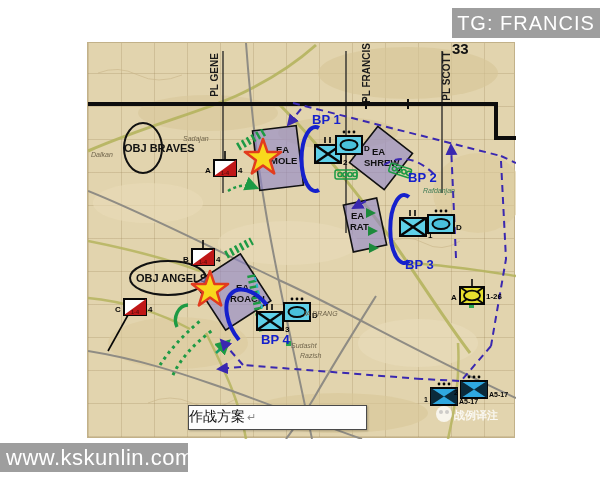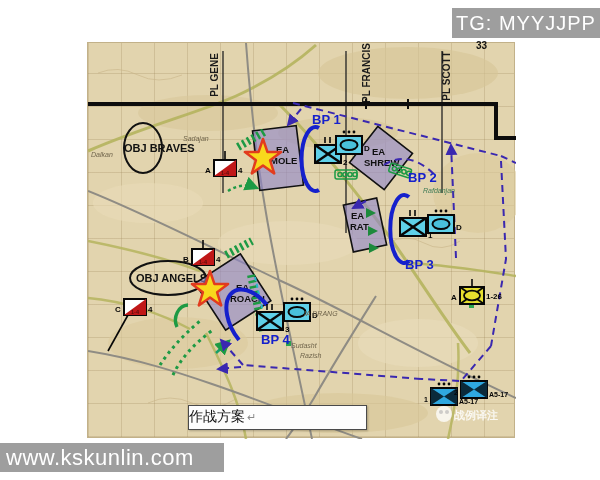--- a/index.html
+++ b/index.html
@@ -1,54 +1,54 @@
 <!DOCTYPE html>
 <html><head>
 <meta charset="utf-8">
 <style>
   html,body{margin:0;padding:0;background:#ffffff;}
   .stage{position:relative;width:600px;height:480px;background:#ffffff;overflow:hidden;
          font-family:"Liberation Sans",sans-serif;}
   .tg-badge{position:absolute;left:452px;top:8px;width:148px;height:30px;background:#9e9e9e;
             color:#ffffff;font-size:20px;line-height:30px;text-align:center;letter-spacing:1px;}
-  .page-number{position:absolute;left:476px;top:40px;width:30px;color:#111;font-weight:bold;
-               font-size:10px;z-index:5;}
+  .page-number{position:absolute;left:452px;top:40px;width:30px;color:#111;font-weight:bold;
+               font-size:15px;z-index:5;}
   .map-wrap{position:absolute;left:87px;top:42px;width:428px;height:396px;
             background-color:#e2d4ae;
             background-image:
               repeating-linear-gradient(0deg, rgba(140,115,70,.22) 0 1px, transparent 1px 33px),
               repeating-linear-gradient(90deg, rgba(140,115,70,.22) 0 1px, transparent 1px 33px);
             border:1px solid #c2b189;box-sizing:border-box;}
   .map-wrap svg{position:absolute;left:0;top:0;}
   .caption-box{position:absolute;left:188px;top:405px;width:177px;height:23px;background:#fdfdfd;
                border:1px solid #4a4a4a;box-shadow:1px 1px 2px rgba(0,0,0,.25);
                text-align:left;font-family:"Liberation Serif",serif;font-size:14px;color:#111;
                line-height:22px;z-index:6;}
   .caption-box .ret{color:#8a8a8a;font-size:11px;margin-left:2px;}
-  .watermark-bar{position:absolute;left:0;top:443px;width:224px;height:29px;background:#9e9e9e;
+  .watermark-bar{position:absolute;left:0;top:443px;width:188px;height:29px;background:#9e9e9e;
                  color:#ffffff;font-size:22px;line-height:29px;padding-left:6px;box-sizing:border-box;
                  letter-spacing:.5px;}
   text{font-family:"Liberation Sans",sans-serif;}
   .pl-label{font-size:10px;font-weight:bold;fill:#1a1a1a;}
   .obj-label{font-size:11px;font-weight:bold;fill:#111;}
   .ea-label{font-size:9.5px;font-weight:bold;fill:#101010;}
   .bp-label{font-size:13px;font-weight:bold;fill:#1520cc;}
   .unit-label{font-size:8px;font-weight:bold;fill:#050505;}
   .tf-label{font-size:7px;font-weight:bold;fill:#050505;}
   .place-label{font-size:7px;font-style:italic;fill:#70654c;}
   .place-label.green{fill:#3e7a55;}
   .guidon-inner{font-size:5.5px;font-weight:bold;fill:#5a0d0d;}
   .logo-text{font-size:11px;font-weight:bold;fill:#ffffff;opacity:.92;}
 </style>
 </head>
 <body>
 
 <div class="stage">
 
-  <div class="tg-badge">TG: MYYJJPP</div>
+  <div class="tg-badge">TG: FRANCIS</div>
 
   <div class="map-wrap">
     <svg width="428" height="396" viewBox="0 0 428 396">
 
       <defs>
         <marker id="arrB" markerWidth="8" markerHeight="8" refX="5" refY="3" orient="auto">
           <path d="M0,0 L6,3 L0,6 Z" fill="#3a28b0"></path>
         </marker>
         <marker id="arrG" markerWidth="8" markerHeight="8" refX="5" refY="3" orient="auto">
           <path d="M0,0 L6,3 L0,6 Z" fill="#1d9a44"></path>

